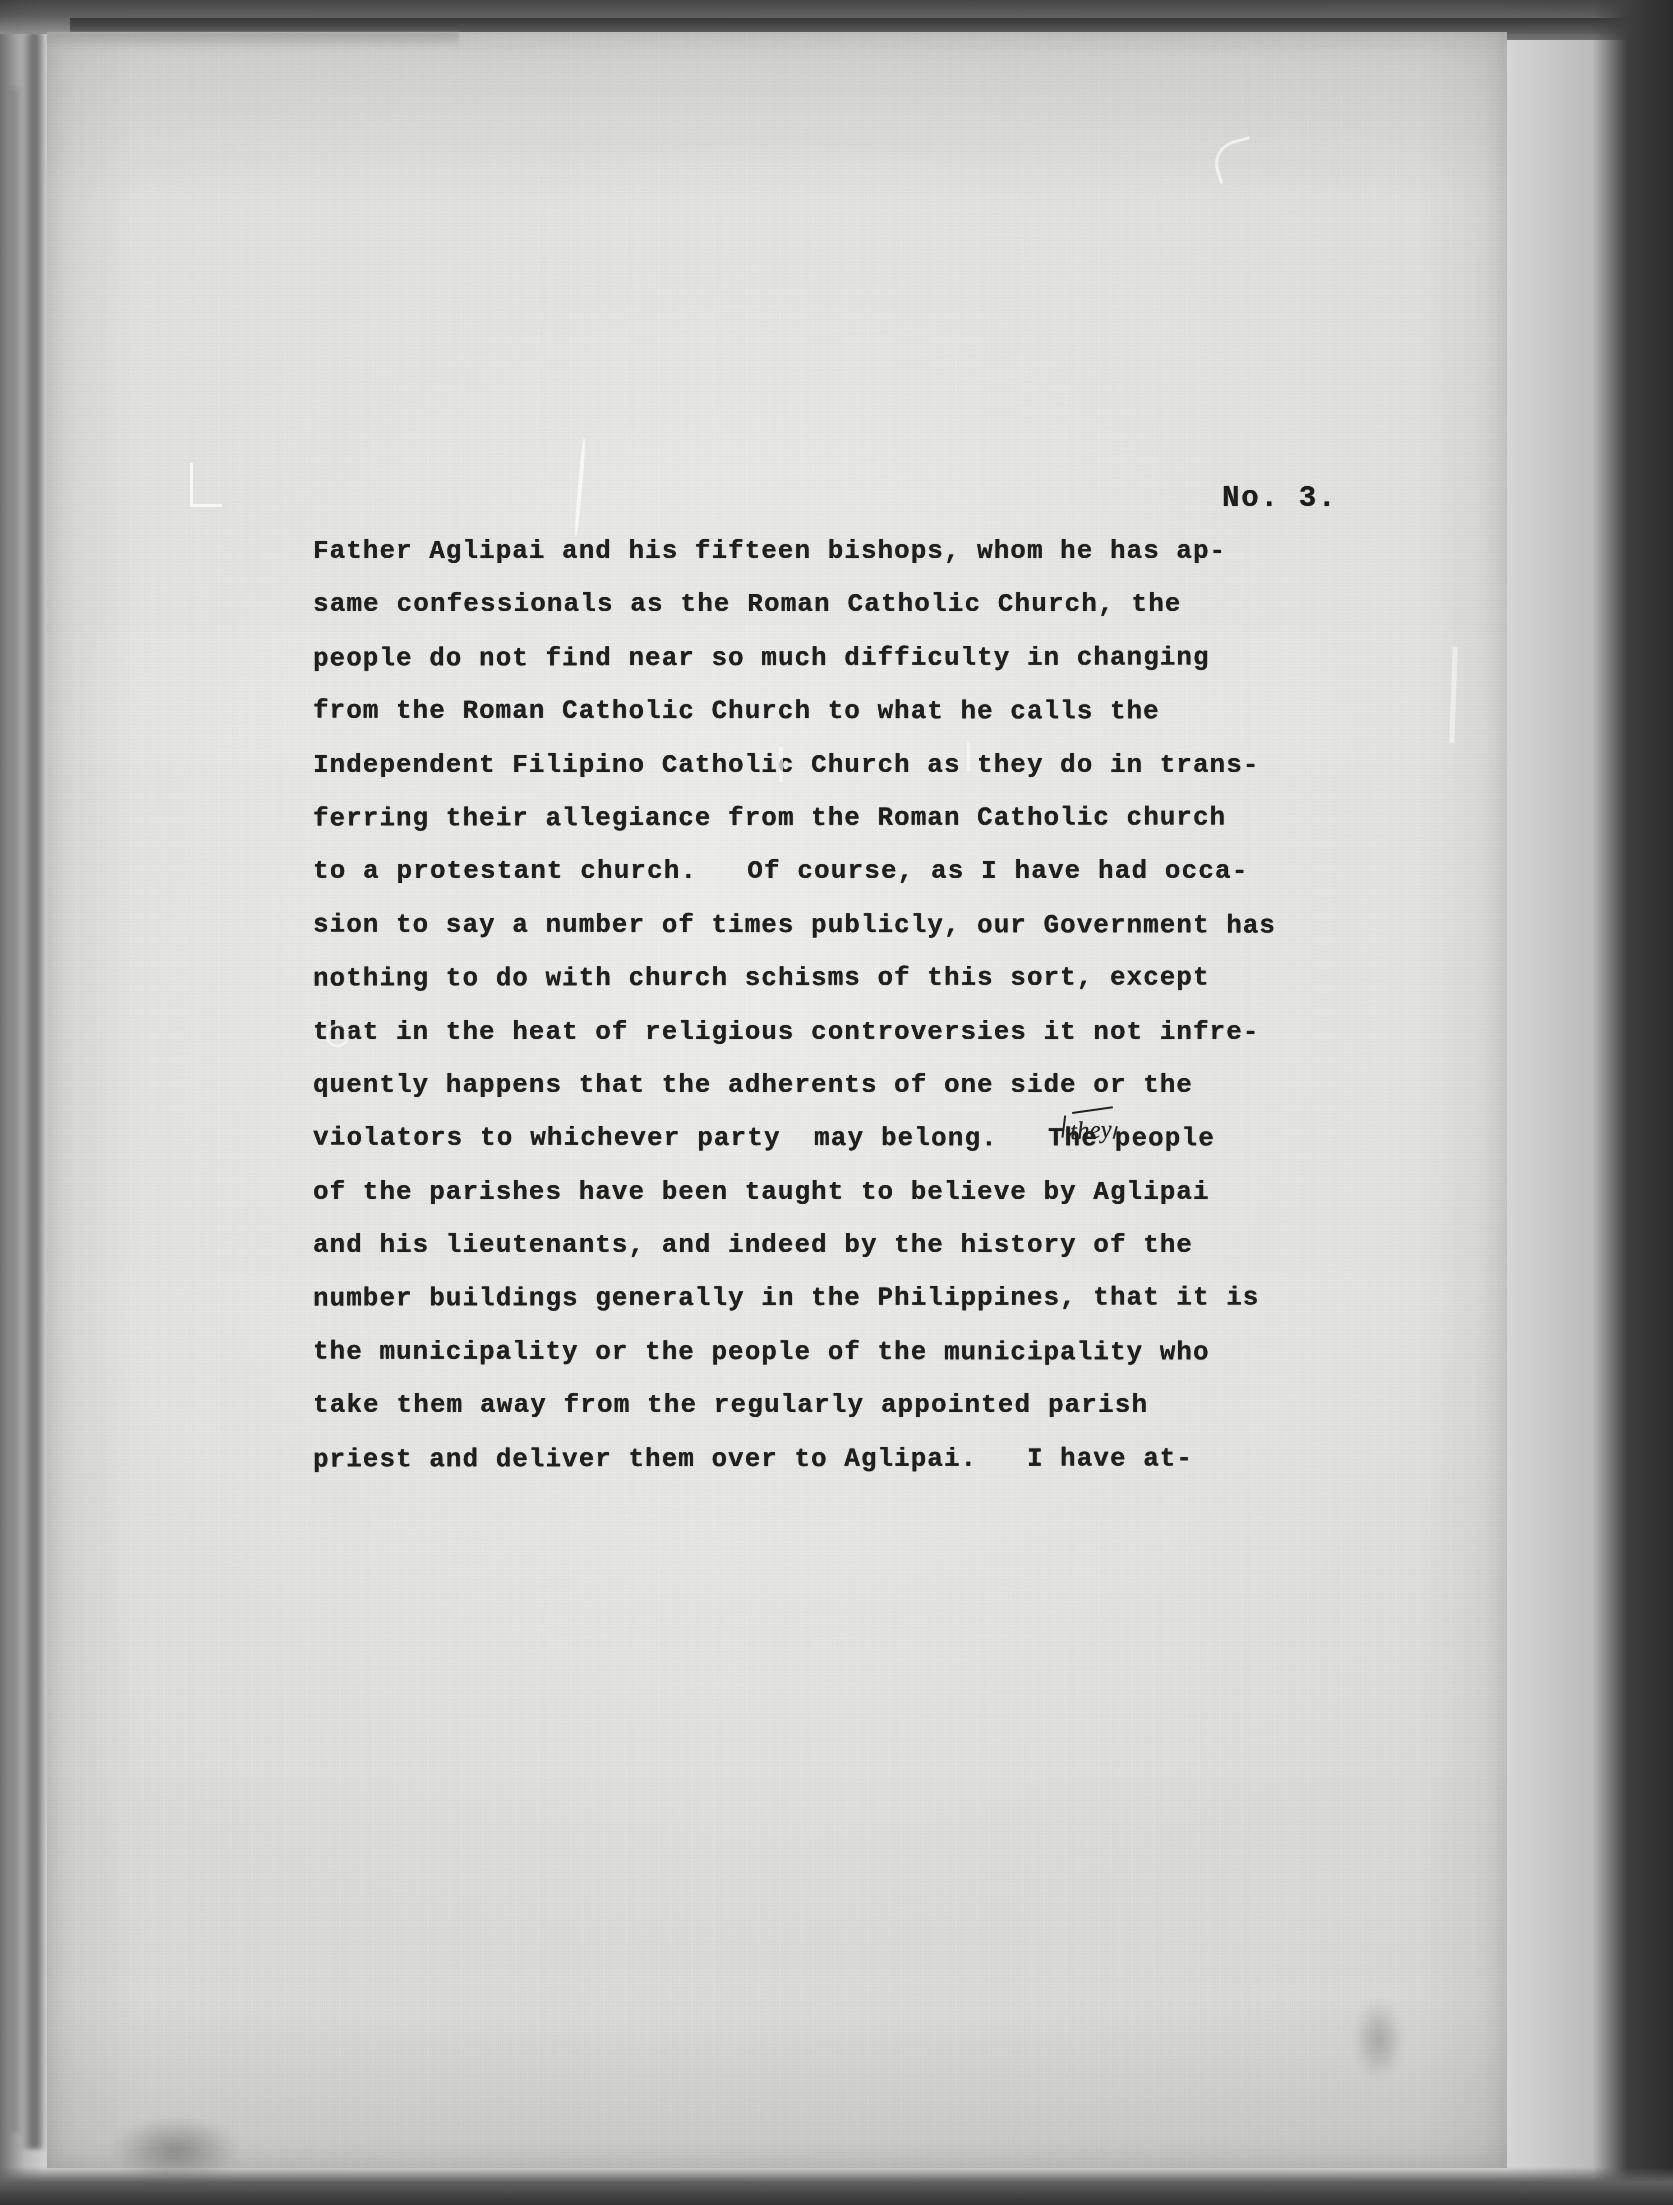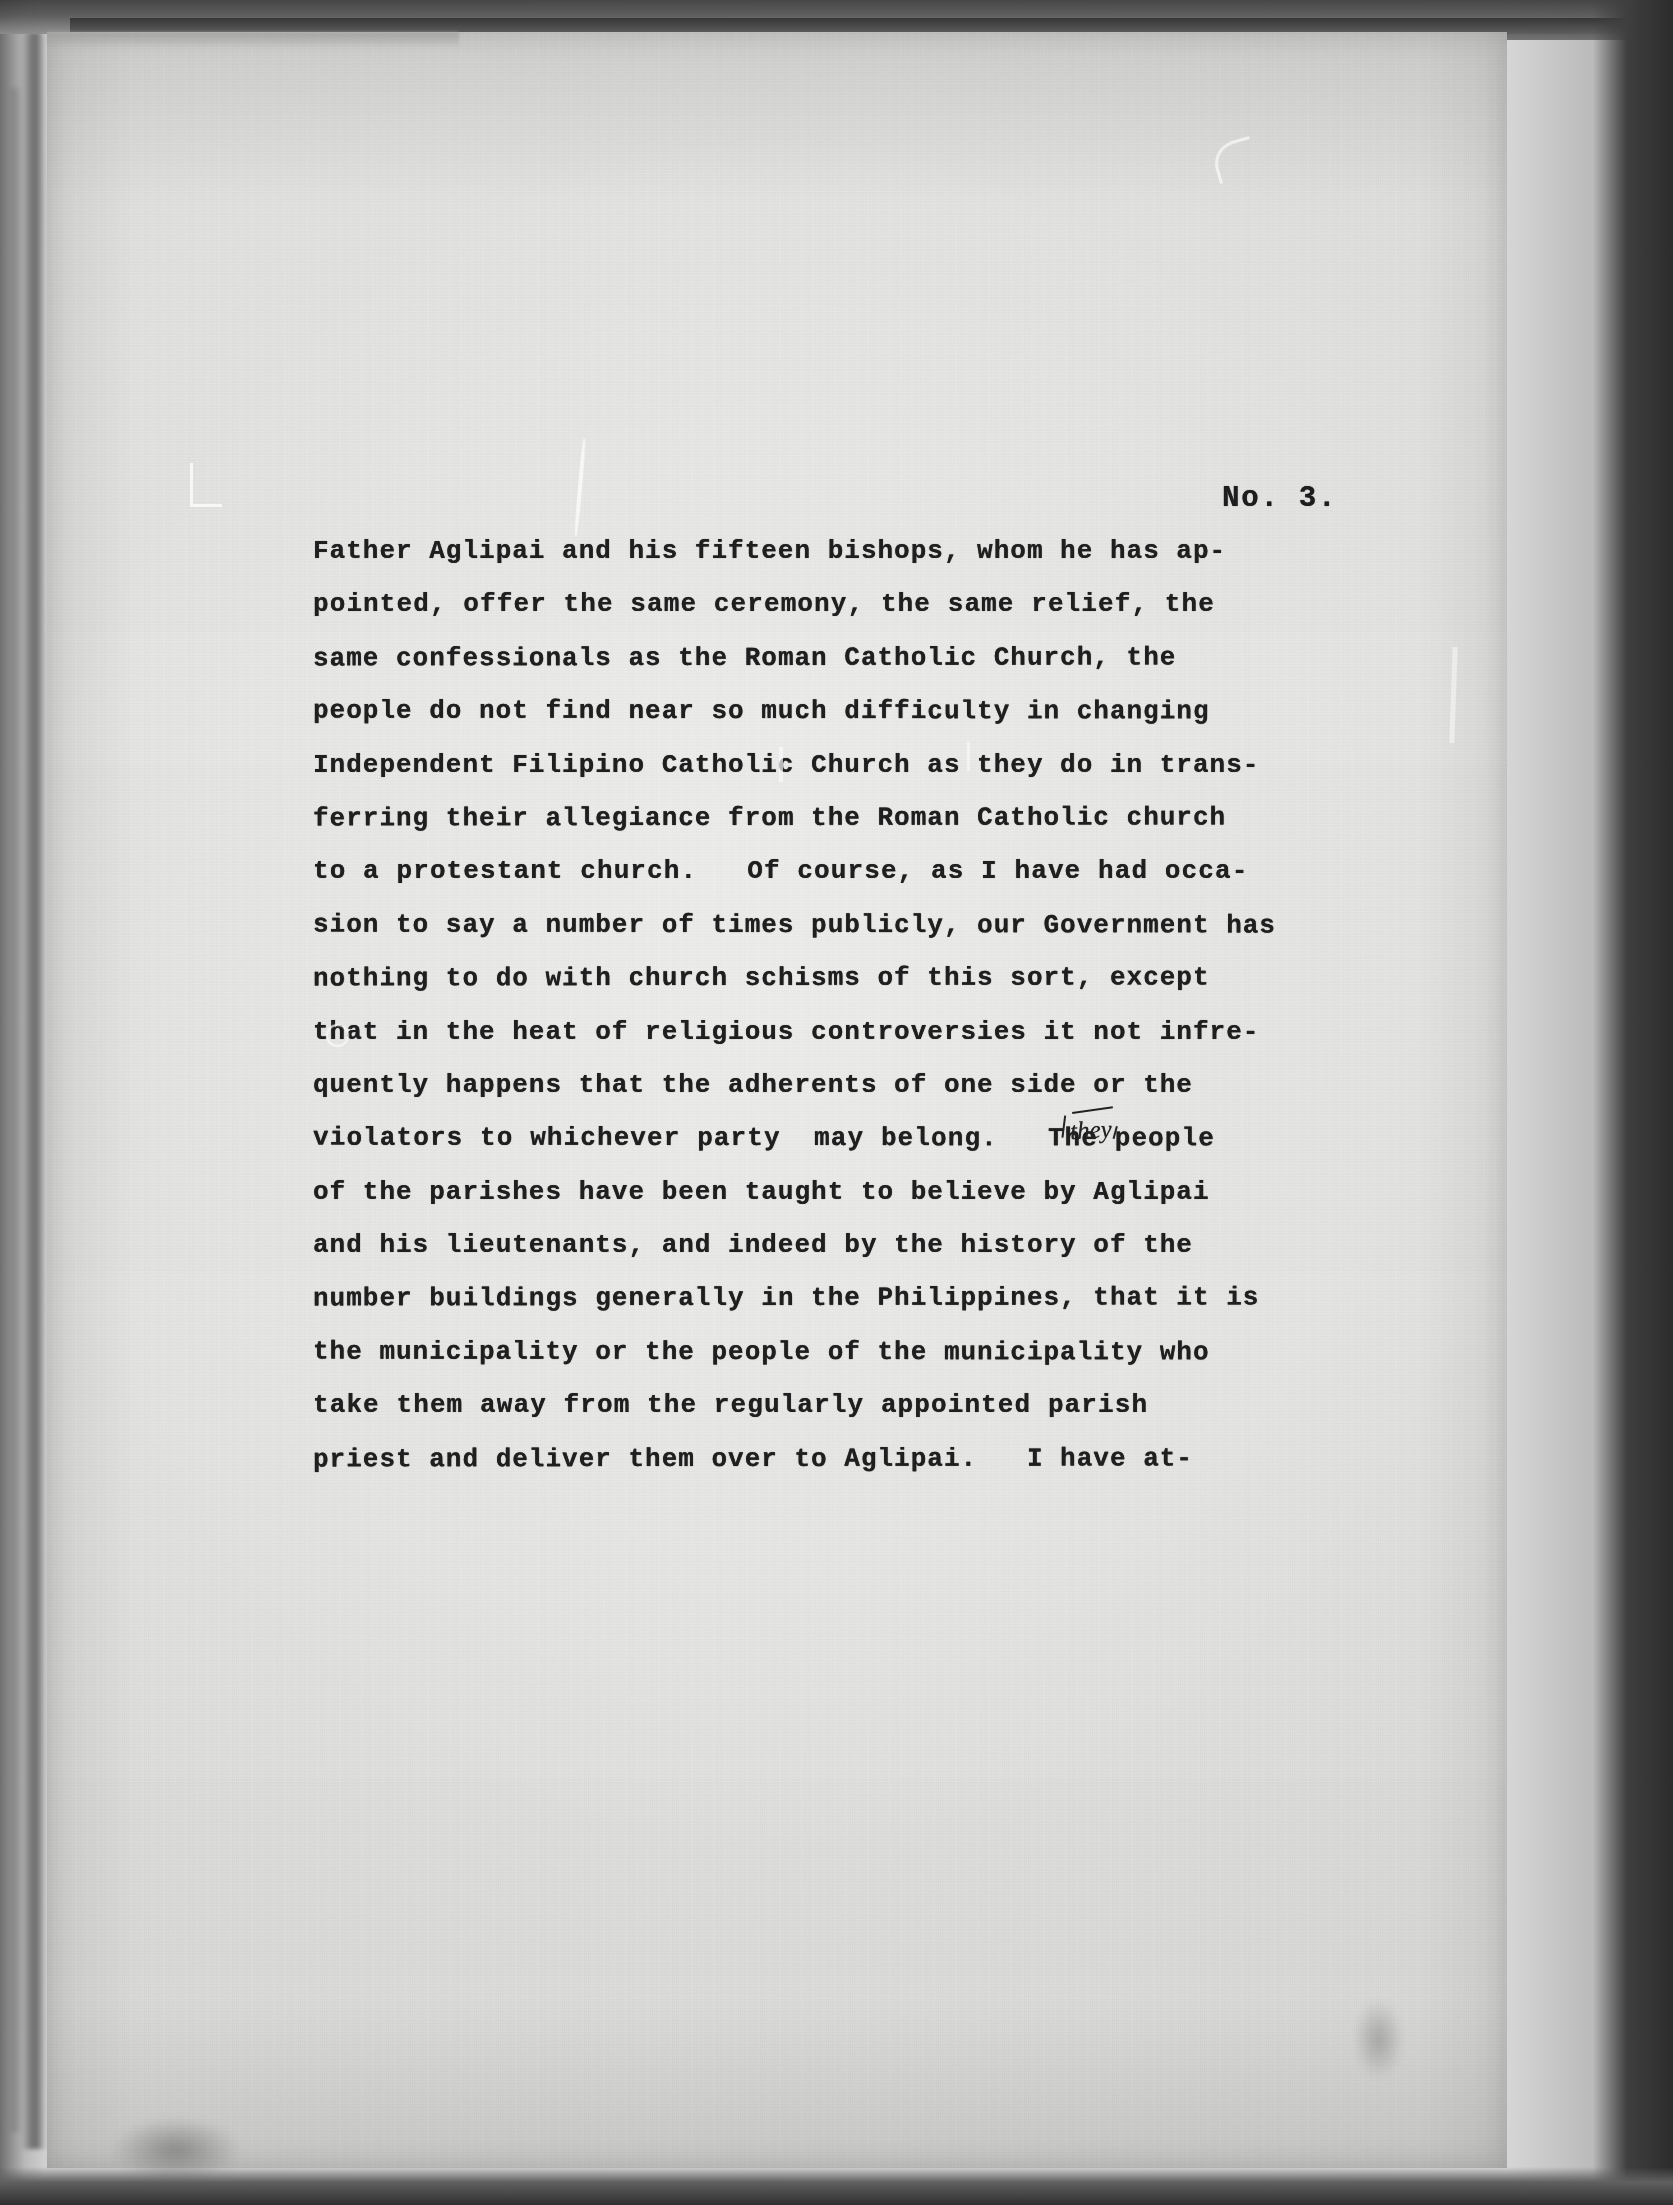--- a/index.html
+++ b/index.html
@@ -288,23 +288,23 @@
 
   <div id="paper-sheet"></div>
   <div class="sheet-corner-shadow"></div>
 
   <div id="typed-block">
 
     <div id="page-number">No. 3.</div>
 
     <div id="body-lines">
         <div class="typed-line">Father Aglipai and his fifteen bishops, whom he has ap-</div>
-        <div class="typed-line">pointed, offer the same ceremony, the same relief, the</div>
         <div class="typed-line">same confessionals as the Roman Catholic Church, the</div>
         <div class="typed-line">people do not find near so much difficulty in changing</div>
+        <div class="typed-line">from the Roman Catholic Church to what he calls the</div>
         <div class="typed-line">Independent Filipino Catholic Church as they do in trans-</div>
         <div class="typed-line">ferring their allegiance from the Roman Catholic church</div>
         <div class="typed-line">to a protestant church.   Of course, as I have had occa-</div>
         <div class="typed-line">sion to say a number of times publicly, our Government has</div>
         <div class="typed-line">nothing to do with church schisms of this sort, except</div>
         <div class="typed-line">that in the heat of religious controversies it not infre-</div>
         <div class="typed-line">quently happens that the adherents of one side or the</div>
         <div class="typed-line">violators to whichever party  may belong.   The people<span class="handwriting-insert"><span class="caret-stroke"></span><span class="overbar-stroke"></span><span>they</span><span class="tail-stroke"></span></span></div>
         <div class="typed-line">of the parishes have been taught to believe by Aglipai</div>
         <div class="typed-line">and his lieutenants, and indeed by the history of the</div>

